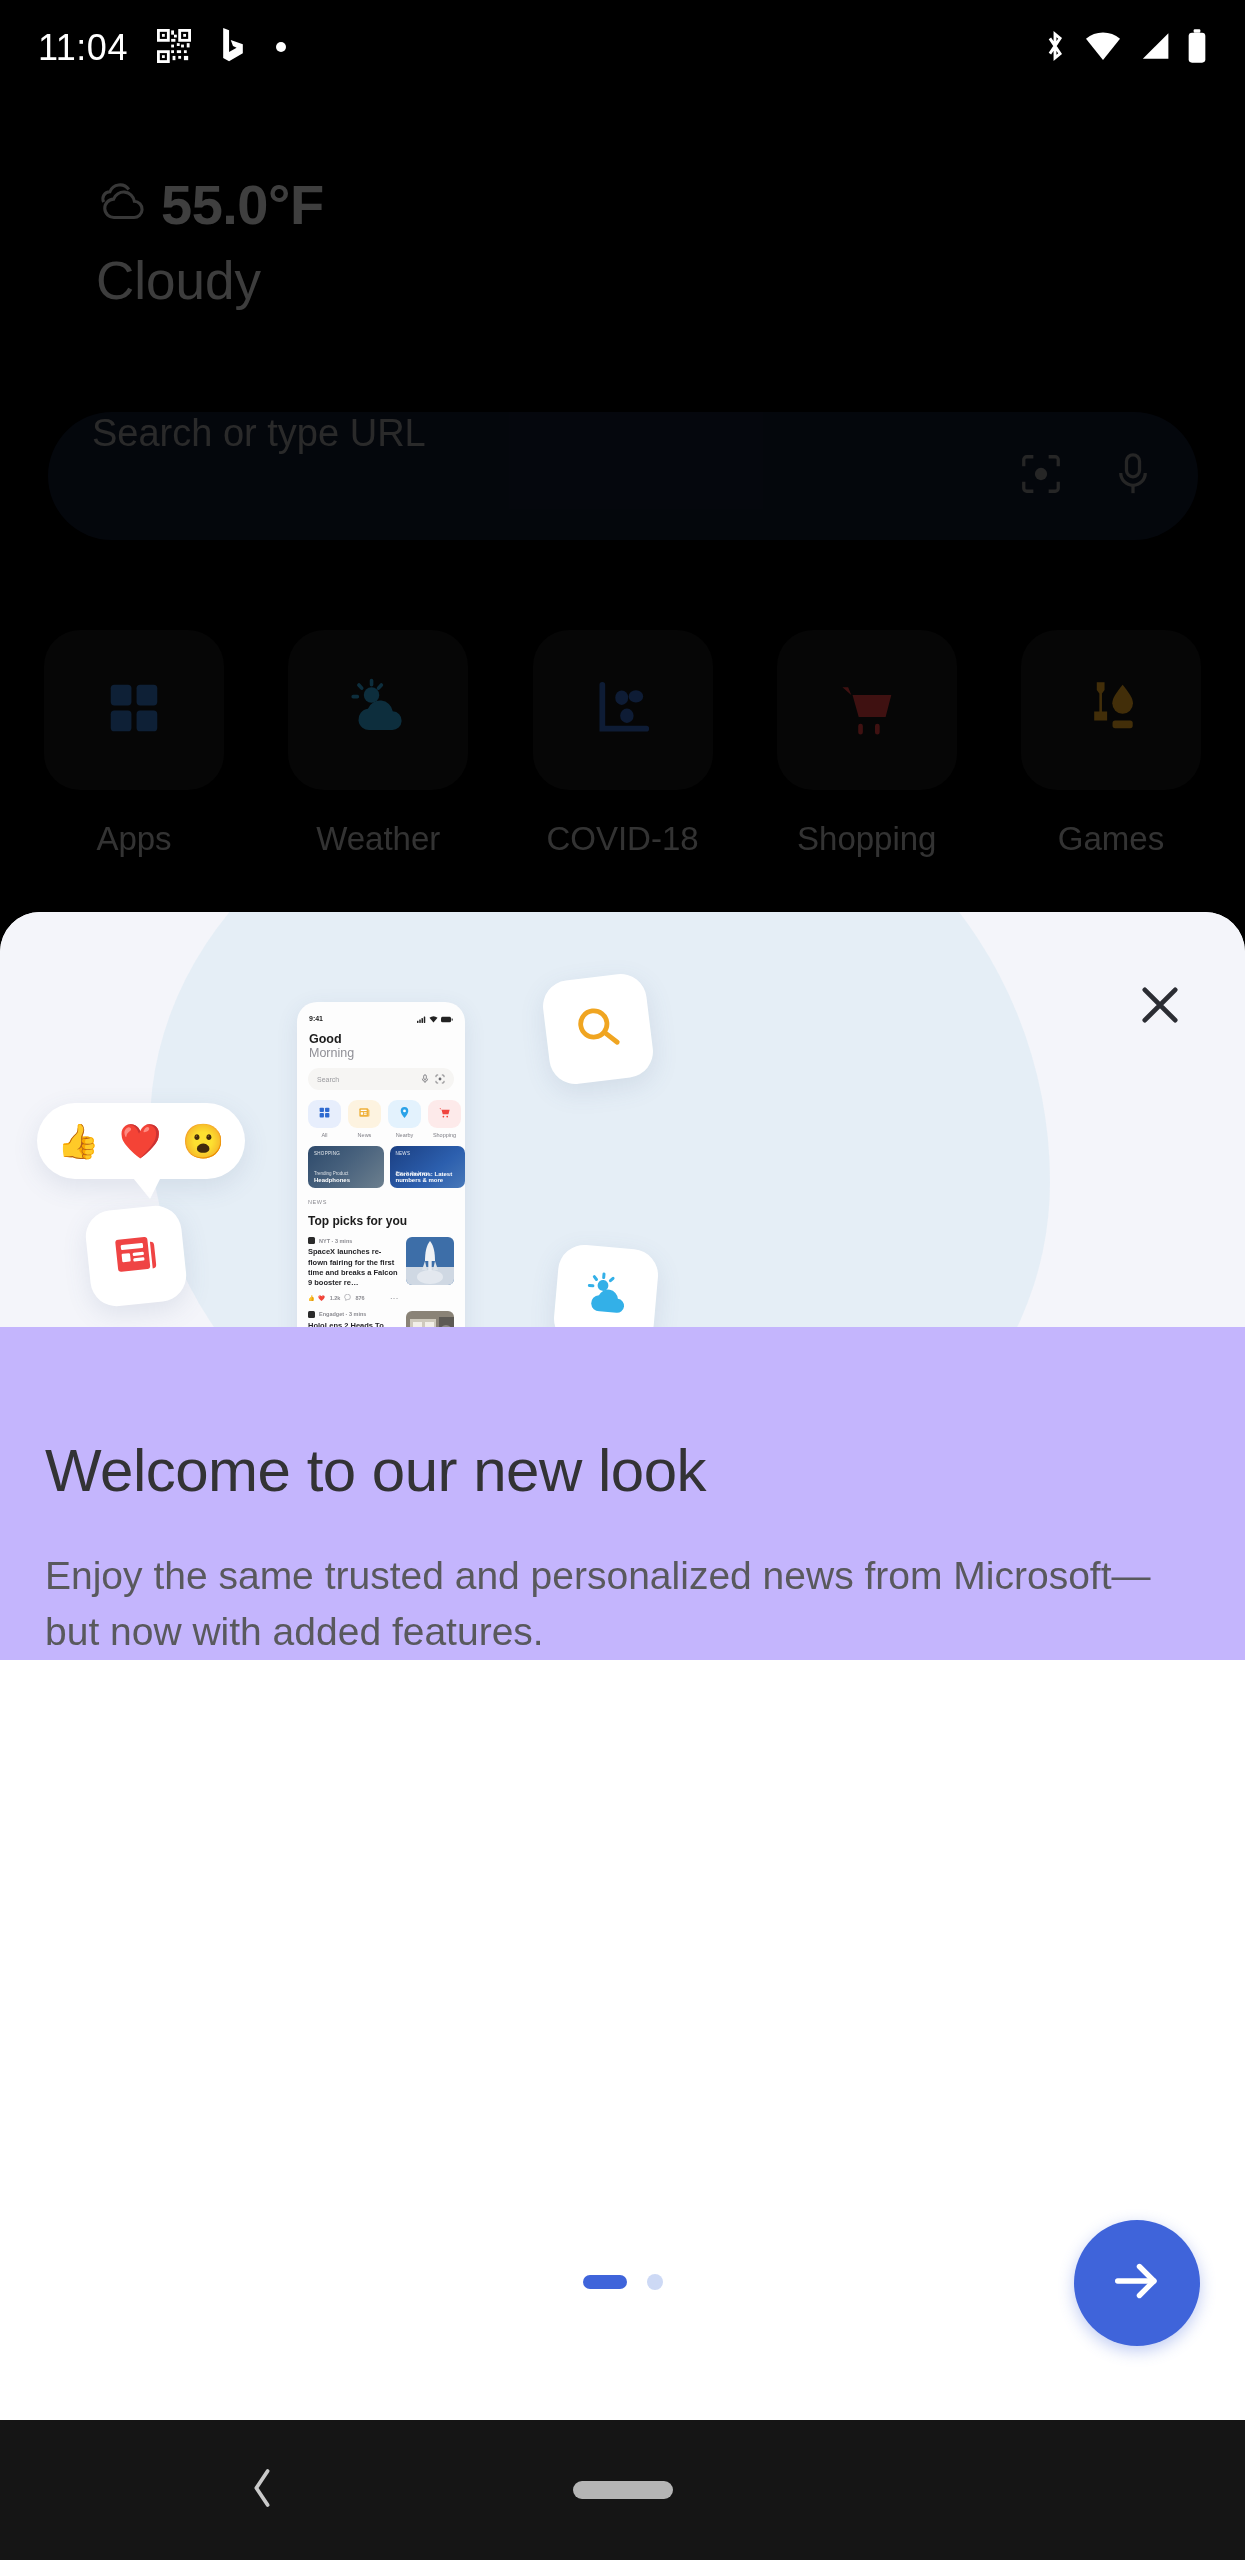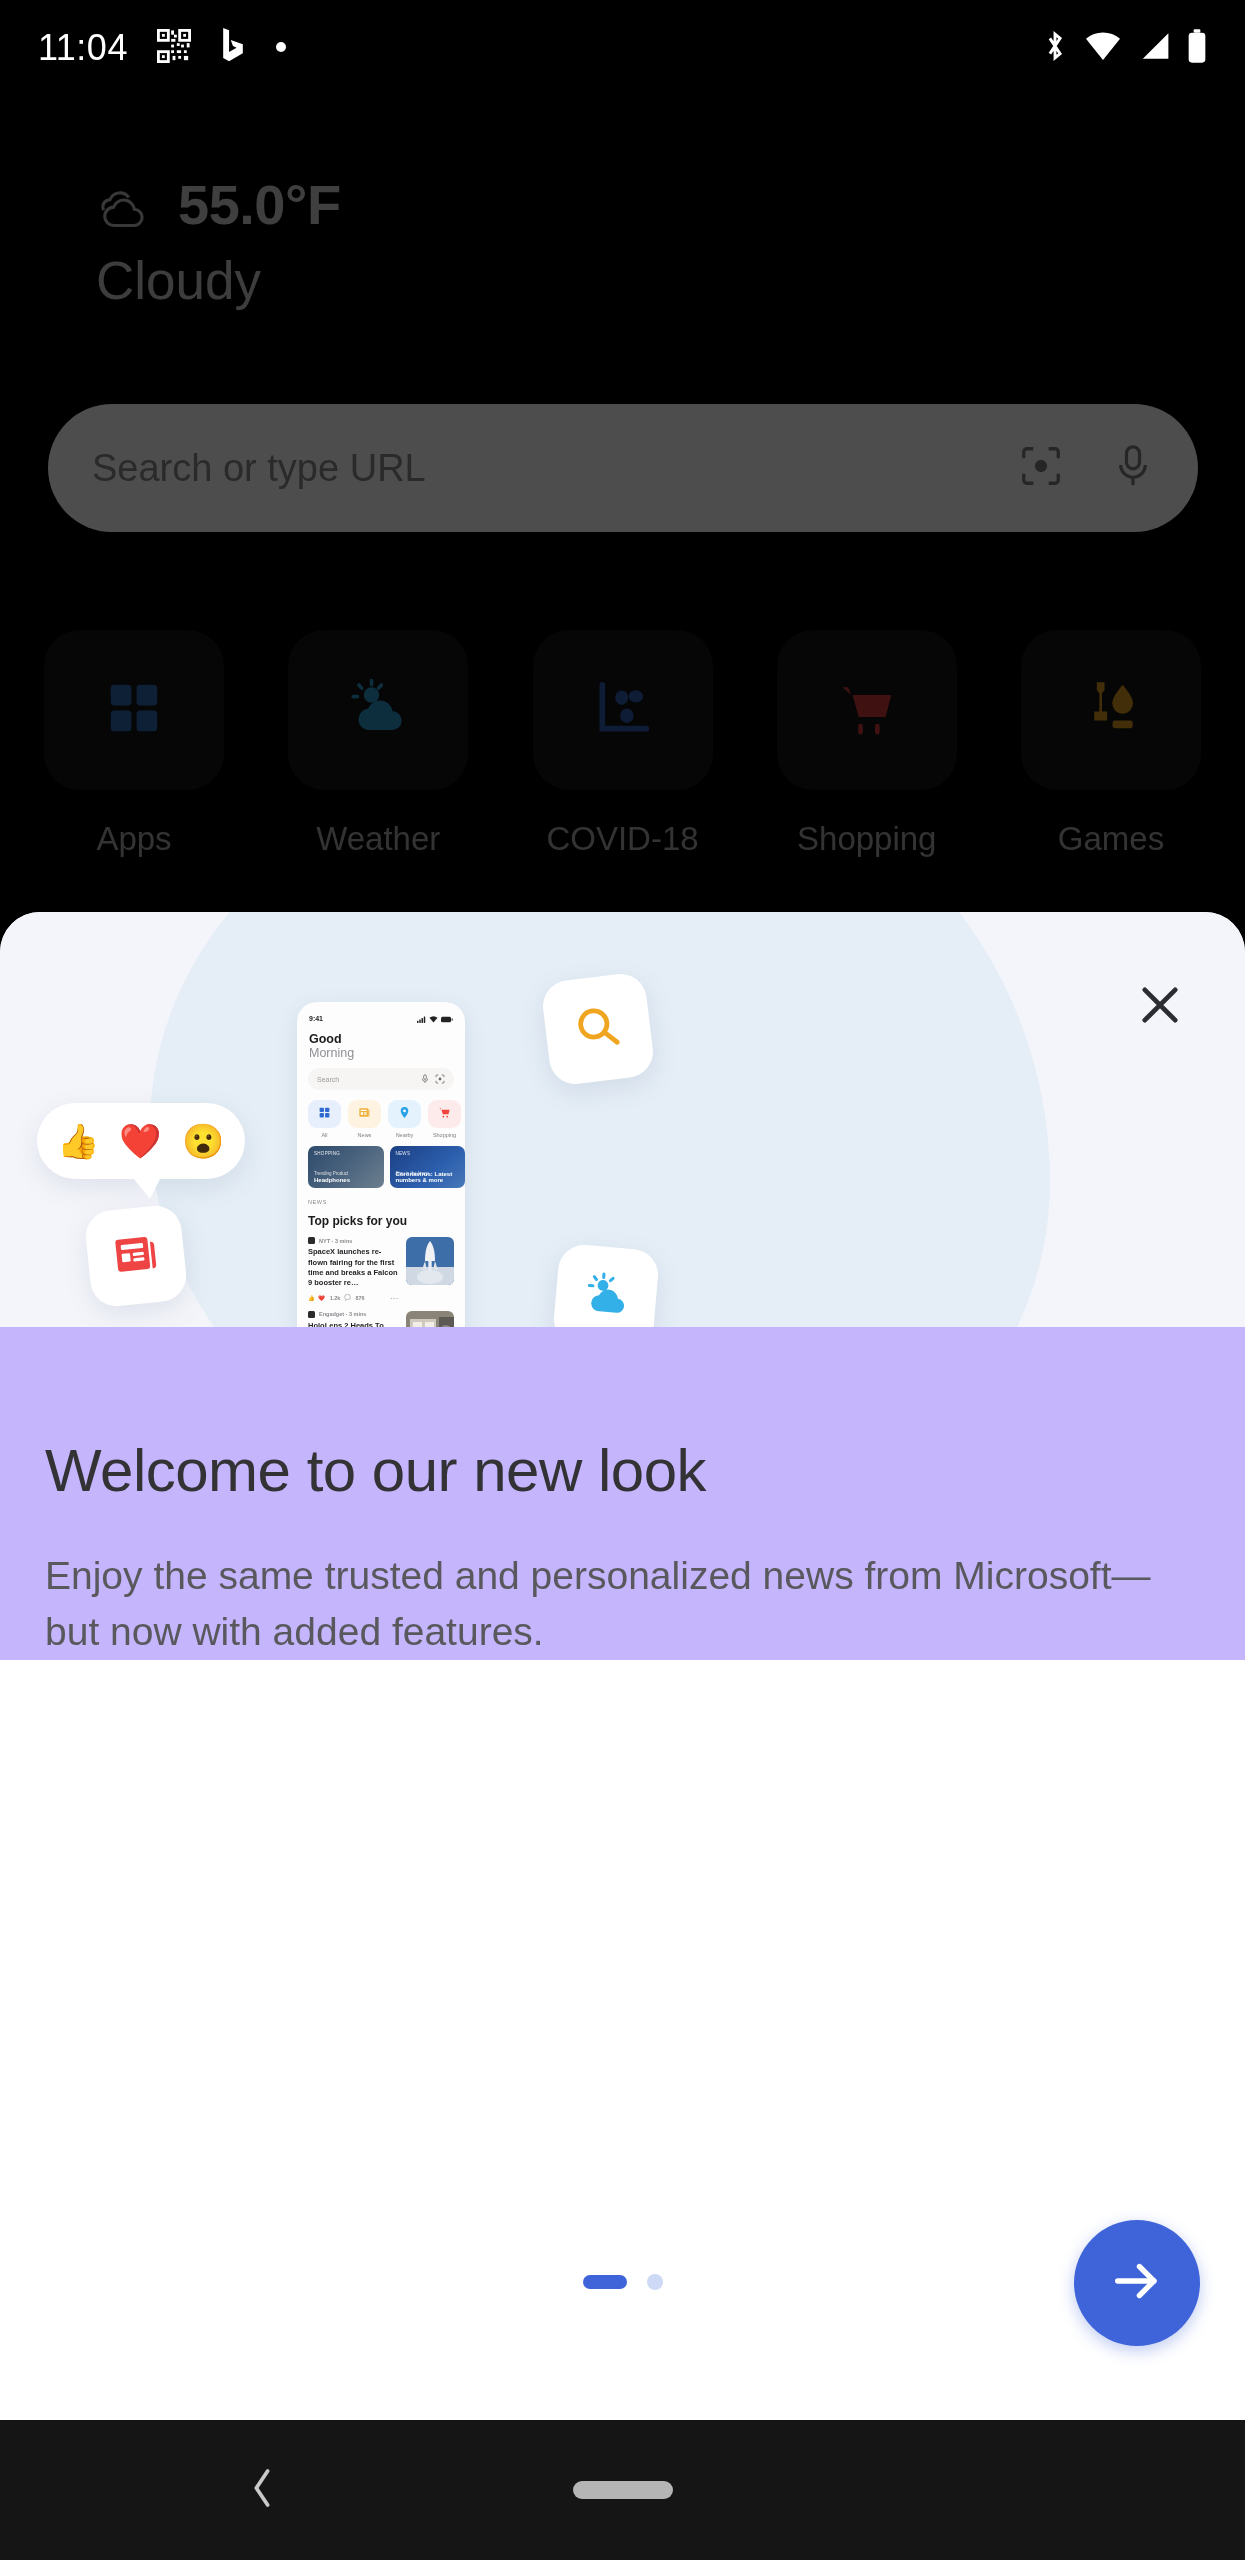--- a/index.html
+++ b/index.html
@@ -19,27 +19,27 @@
   }
   .sb-left { display: flex; align-items: center; gap: 29px; }
   .sb-time { font-size: 36px; letter-spacing: 0.5px; font-weight: 400; color:#ffffff; }
   .sb-right { display: flex; align-items: center; gap: 17px; }
 
   
   .home {
     position: absolute; top: 95px; left: 0; width: 1245px; height: 820px;
     opacity: 0.30;
   }
-  .weather-row { position: absolute; top: 77px; left: 96px; display: flex; align-items: flex-end; gap: 28px; }
+  .weather-row { position: absolute; top: 77px; left: 96px; display: flex; align-items: center; gap: 11px; }
   .weather-temp { font-size: 56px; font-weight: 700; color: #cfcfcf; letter-spacing: -0.5px; }
   .weather-cond { position: absolute; top: 155px; left: 96px; font-size: 53px; color: #c9c9c9; font-weight: 300; }
 
   .searchbar {
-    position: absolute; top: 309px; left: 48px; width: 1150px; height: 128px;
-    background: #ffffff; border-radius: 64px; display: flex; align-items: center;
+    position: absolute; top: 317px; left: 48px; width: 1150px; height: 128px;
+    background: #0f172a; border-radius: 64px; display: flex; 
     padding: 0 44px;
   }
   .searchbar .ph { flex: 1; font-size: 38px; color: #8b8b8b; font-weight: 300; }
   .sb-icons { display: flex; align-items: center; gap: 48px; }
 
   .tiles { position: absolute; top: 535px; left: 0; width: 1245px; display: flex; justify-content: space-between; padding: 0 44px; }
   .tile { width: 180px; display: flex; flex-direction: column; align-items: center; }
   .tile-box {
     width: 180px; height: 160px; border-radius: 36px; background: #141414;
     display: flex; align-items: center; justify-content: center;

